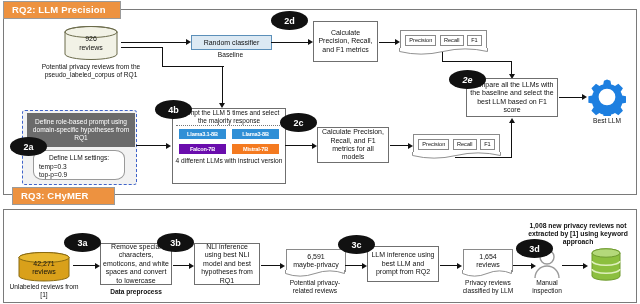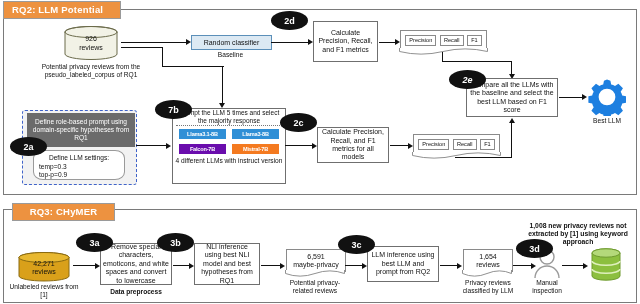--- a/index.html
+++ b/index.html
@@ -10,21 +10,21 @@
   }
   .panel{position:absolute;left:3px;right:3px;border:1px solid #7a7a7a;background:#fff;}
   #rq2-panel{top:9px;height:184px;}
   #rq3-panel{top:209px;height:92px;}
   .tab{
     position:absolute;background:#ed9240;border:1px solid #9a9a9a;
     color:#ffffff;font-size:9.5px;font-weight:bold;letter-spacing:.2px;
     padding:2px 8px 3px 8px;line-height:11px;z-index:5;
   }
   #rq2-tab{left:3px;top:1px;width:100px;}
-  #rq3-tab{left:12px;top:203px;width:85px;text-align:center;}
+  #rq3-tab{left:12px;top:187px;width:85px;}
 
   .node{position:absolute;box-sizing:border-box;}
   .proc{
     border:1px solid #6f6f6f;background:#fff;
     display:flex;align-items:center;justify-content:center;text-align:center;
     font-size:7px;line-height:8.4px;padding:2px;
   }
   .cap{
     position:absolute;text-align:center;font-size:6.6px;line-height:7.8px;
     color:#111;
@@ -89,21 +89,21 @@
     position:absolute;border:1px solid #5b8fb9;background:#dce9f3;
     font-size:7px;display:flex;align-items:center;justify-content:center;
   }
   .gear-cap,.db-cap{position:absolute;text-align:center;font-size:6.6px;}
   .note{position:absolute;text-align:center;font-size:6.8px;line-height:8.2px;font-weight:bold;}
 </style>
 </head>
 <body>
 
 <div class="panel" id="rq2-panel"></div>
-<div class="tab" id="rq2-tab">RQ2: LLM Potential</div>
+<div class="tab" id="rq2-tab">RQ2: LLM Precision</div>
 
 <div class="node" style="left:62px;top:26px;width:58px;height:34px;">
   <svg width="58" height="34" viewBox="0 0 58 34">
     <ellipse cx="29" cy="6" rx="26" ry="5.5" fill="#f2f2e6" stroke="#6b6b4b" stroke-width="1"></ellipse>
     <path d="M3 6 L3 28 A26 5.5 0 0 0 55 28 L55 6" fill="#f2f2e6" stroke="#6b6b4b" stroke-width="1"></path>
     <ellipse cx="29" cy="6" rx="26" ry="5.5" fill="none" stroke="#6b6b4b" stroke-width="1"></ellipse>
   </svg>
   <div class="cyl-label" style="top:9px;">926</div>
   <div class="cyl-label" style="top:18px;">reviews</div>
 </div>
@@ -173,21 +173,21 @@
 </div>
 <div class="settings" style="left:33px;top:150px;width:92px;height:30px;">
   <div style="text-align:center;">Define LLM settings:</div>
   <div>temp=0.3</div>
   <div>top-p=0.9</div>
 </div>
 
 <div class="arrow" style="left:136px;top:145px;width:31px;height:1.4px;"></div>
 <div class="ah ah-r" style="left:166px;top:142.5px;"></div>
 
-<div class="badge" style="left:155px;top:100px;">7b</div>
+<div class="badge" style="left:155px;top:100px;">4b</div>
 <div class="llmbox" style="left:172px;top:108px;width:112px;height:74px;">
   <div class="llm-sub">Prompt the LLM 5 times and select the majority response</div>
   <div class="llm-dash"></div>
   <div class="chips">
     <span class="chip" style="background:#2f8fd6;">Llama3.1-8B</span>
     <span class="chip" style="background:#2f8fd6;">Llama3-8B</span>
     <span class="chip" style="background:#6a0dad;">Falcon-7B</span>
     <span class="chip" style="background:#f47a20;">Mistral-7B</span>
   </div>
   <div class="llm-foot">4 different LLMs with instruct version</div>
@@ -229,21 +229,21 @@
     <ellipse cx="28" cy="5.5" rx="25" ry="5" fill="#e8b830" stroke="#8a6a10" stroke-width="1"></ellipse>
   </svg>
   <div class="cyl-label" style="top:8px;">42,271</div>
   <div class="cyl-label" style="top:16px;">reviews</div>
 </div>
 <div class="cap" style="left:7px;top:283px;width:74px;">Unlabeled reviews from [1]</div>
 
 <div class="arrow" style="left:73px;top:265px;width:23px;height:1.4px;"></div>
 <div class="ah ah-r" style="left:95px;top:262.5px;"></div>
 
-<div class="badge" style="left:76px;top:233px;">3a</div>
+<div class="badge" style="left:64px;top:233px;">3a</div>
 <div class="node proc" style="left:100px;top:243px;width:72px;height:42px;">
   <span>Remove special characters, emoticons, and white spaces and convert to lowercase</span>
 </div>
 <div class="cap" style="left:100px;top:288px;width:72px;font-weight:bold;">Data preprocess</div>
 
 <div class="arrow" style="left:173px;top:265px;width:17px;height:1.4px;"></div>
 <div class="ah ah-r" style="left:189px;top:262.5px;"></div>
 
 <div class="badge" style="left:157px;top:233px;">3b</div>
 <div class="node proc" style="left:194px;top:243px;width:66px;height:42px;">

